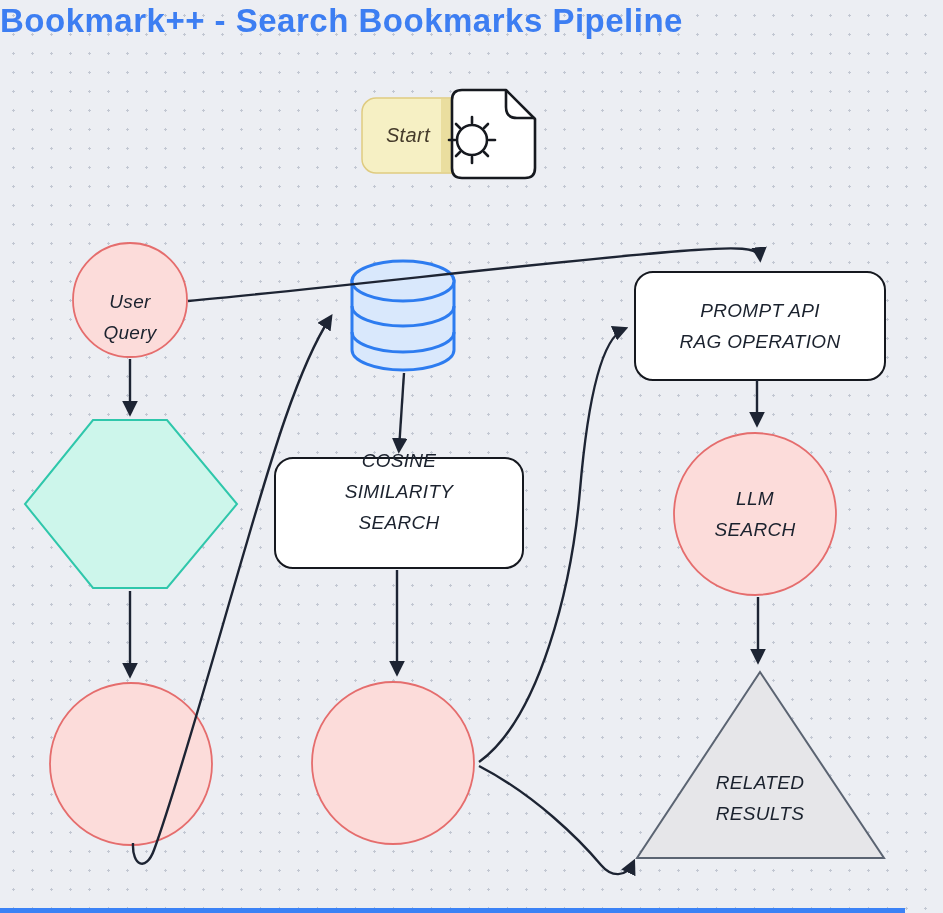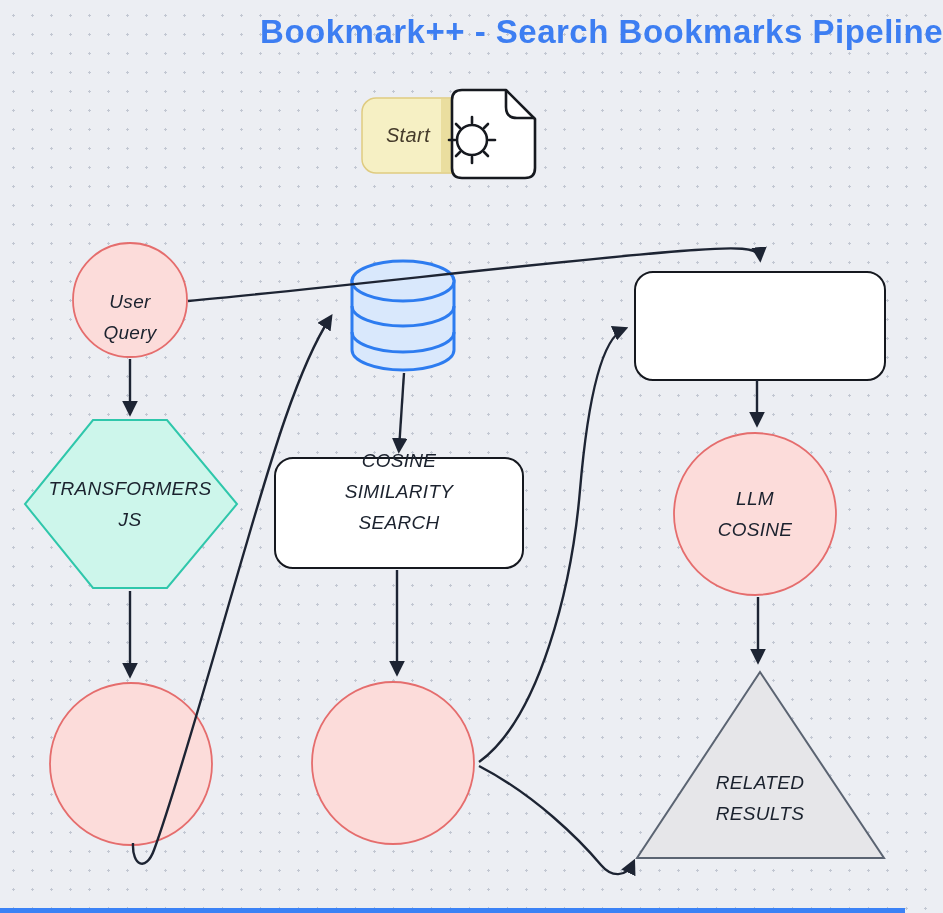--- a/index.html
+++ b/index.html
@@ -5,22 +5,22 @@
   html,body{margin:0;padding:0;background:#eceef3;}
   .canvas{
     position:relative;width:943px;height:913px;overflow:hidden;
     background-color:#eceef3;
     background-image:radial-gradient(circle,#c2c7d2 1.2px,transparent 1.4px);
     background-size:19px 19px;
     background-position:4px 6px;
     font-family:"Liberation Sans",sans-serif;
   }
   .page-title{
-    position:absolute;top:13px;left:0;width:100%;
-    text-align:right;font-size:33px;font-weight:bold;
+    position:absolute;top:2px;left:0;width:100%;
+    text-align:left;font-size:33px;font-weight:bold;
     color:#3d7ef2;letter-spacing:0.5px;
   }
   svg{position:absolute;left:0;top:0;}
   .node-label{
     position:absolute;display:flex;align-items:center;justify-content:center;
     text-align:center;white-space:pre-line;
     font-size:19px;line-height:31px;color:#1b222e;letter-spacing:0.3px;font-style:italic;
   }
   .start-label{font-size:20px;color:#453b2b;letter-spacing:0.4px;}
   .pink{fill:#fcdcda;stroke:#e56d6d;stroke-width:1.8;}
@@ -89,27 +89,27 @@
     <circle class="pink" cx="131" cy="764" r="81"></circle>
 
     <circle class="pink" cx="393" cy="763" r="81"></circle>
 
     <polygon class="gray-tri" points="760,672 637,858 884,858"></polygon>
   </svg>
 
   <div class="node-label start-label" style="left:362px;top:98px;width:92px;height:75px;">Start</div>
   <div class="node-label" style="left:73px;top:260px;width:114px;height:114px;">User
 Query</div>
-  <div class="node-label" style="left:30px;top:420px;width:200px;height:168px;">TRANSFORMERS
-JS</div>
   <div class="node-label" style="left:275px;top:436px;width:248px;height:110px;">COSINE
 SIMILARITY
 SEARCH</div>
+  <div class="node-label" style="left:635px;top:272px;width:250px;height:108px;">PROMPT API
+RAG OPERATION</div>
   <div class="node-label" style="left:674px;top:433px;width:162px;height:162px;">LLM
-COSINE</div>
+SEARCH</div>
   <div class="node-label" style="left:660px;top:755px;width:200px;height:85px;">RELATED
 RESULTS</div>
 
   <svg width="943" height="913" viewBox="0 0 943 913" style="pointer-events:none;">
     <defs>
       <marker id="arrow" viewBox="0 0 10 10" refX="7" refY="5" markerWidth="6.5" markerHeight="6.5" orient="auto-start-reverse">
         <path class="arrowhead" d="M0,0 L10,5 L0,10 z"></path>
       </marker>
     </defs>
     <path class="edge" marker-end="url(#arrow)" d="M130,359 L130,412"></path>

